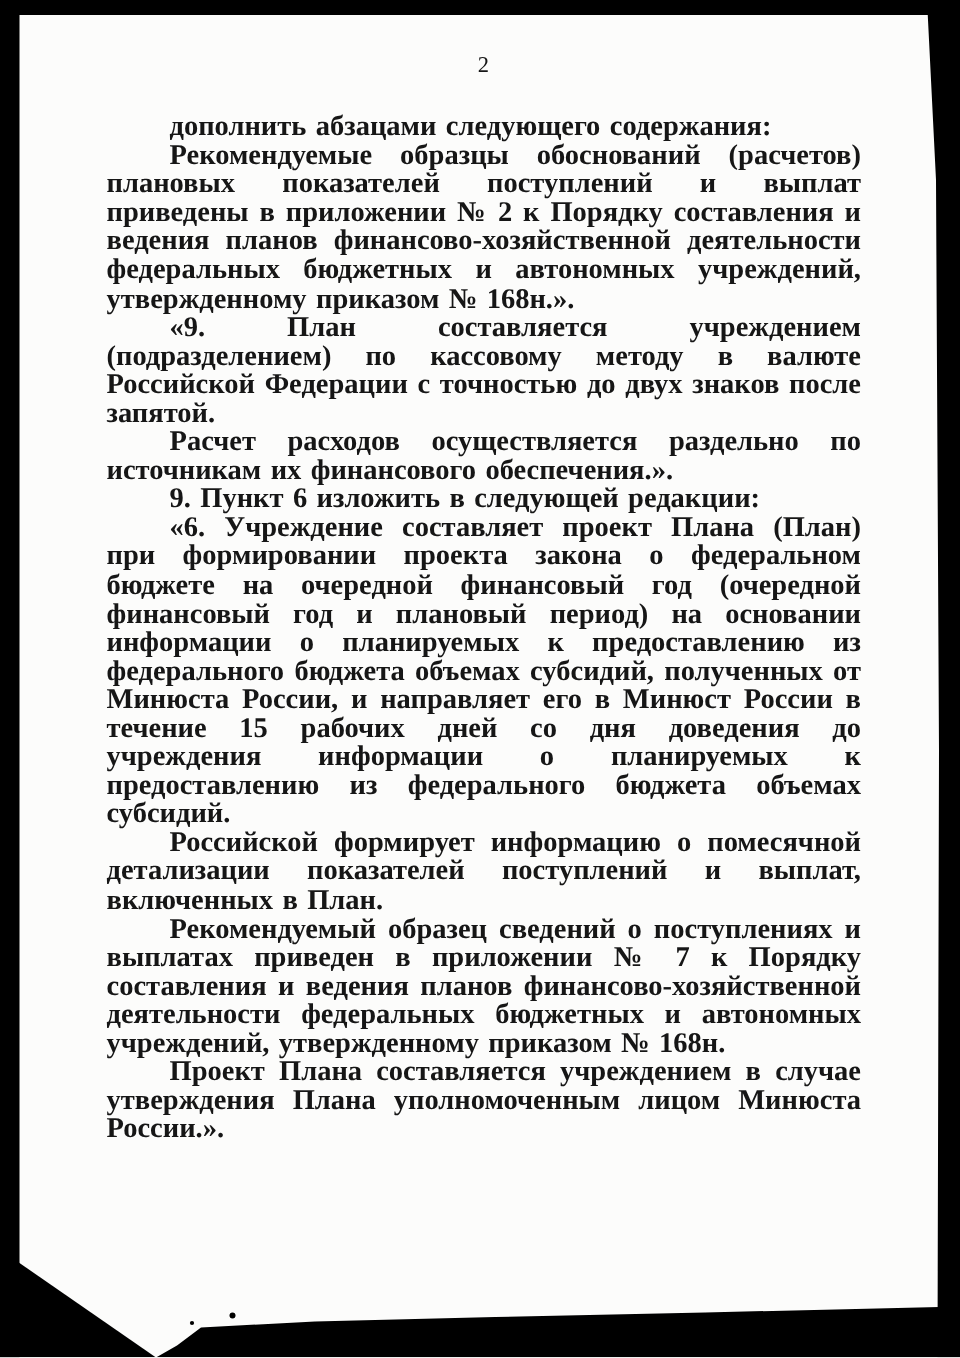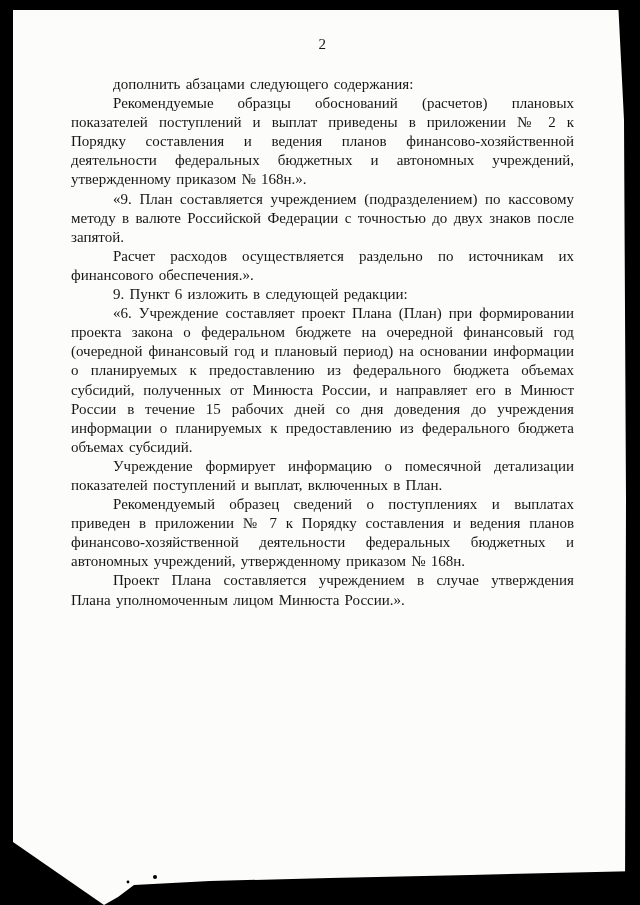--- a/index.html
+++ b/index.html
@@ -50,42 +50,43 @@
   }
   .page-number {
     text-align: center;
     font-size: 15px;
     margin-bottom: 22px;
     letter-spacing: 0.5px;
   }
   .paragraphs p {
     margin: 0;
     padding: 0;
-    font-size: 15px;
+    font-size: 19px;
     line-height: 19.1px;
     text-align: justify;
     text-indent: 42px;
     word-spacing: 1.5px;
+    font-weight: bold;
   }
 </style>
 </head>
 <body>
 
 <div class="scan">
 
   <div class="page-inner">
     <div class="page-number">2</div>
     <div class="paragraphs">
         <p>дополнить абзацами следующего содержания:</p>
         <p>Рекомендуемые образцы обоснований (расчетов) плановых показателей поступлений и выплат приведены в приложении № 2 к Порядку составления и ведения планов финансово-хозяйственной деятельности федеральных бюджетных и автономных учреждений, утвержденному приказом № 168н.».</p>
         <p>«9. План составляется учреждением (подразделением) по кассовому методу в валюте Российской Федерации с точностью до двух знаков после запятой.</p>
         <p>Расчет расходов осуществляется раздельно по источникам их финансового обеспечения.».</p>
         <p>9. Пункт 6 изложить в следующей редакции:</p>
         <p>«6. Учреждение составляет проект Плана (План) при формировании проекта закона о федеральном бюджете на очередной финансовый год (очередной финансовый год и плановый период) на основании информации о планируемых к предоставлению из федерального бюджета объемах субсидий, полученных от Минюста России, и направляет его в Минюст России в течение 15 рабочих дней со дня доведения до учреждения информации о планируемых к предоставлению из федерального бюджета объемах субсидий.</p>
-        <p>Учреждение формирует информацию о помесячной детализации показателей поступлений и выплат, включенных в План.</p>
+        <p>Российской формирует информацию о помесячной детализации показателей поступлений и выплат, включенных в План.</p>
         <p>Рекомендуемый образец сведений о поступлениях и выплатах приведен в приложении № 7 к Порядку составления и ведения планов финансово-хозяйственной деятельности федеральных бюджетных и автономных учреждений, утвержденному приказом № 168н.</p>
         <p>Проект Плана составляется учреждением в случае утверждения Плана уполномоченным лицом Минюста России.».</p>
       </div>
   </div>
 
   <div class="edge-top"></div>
   <div class="edge-left"></div>
 
   <svg class="edge-svg edge-right-svg" viewBox="0 0 30 905" preserveAspectRatio="none">
     <polygon points="30,0 8,0 14,120 16,500 15,905 30,905" fill="#000"></polygon>

